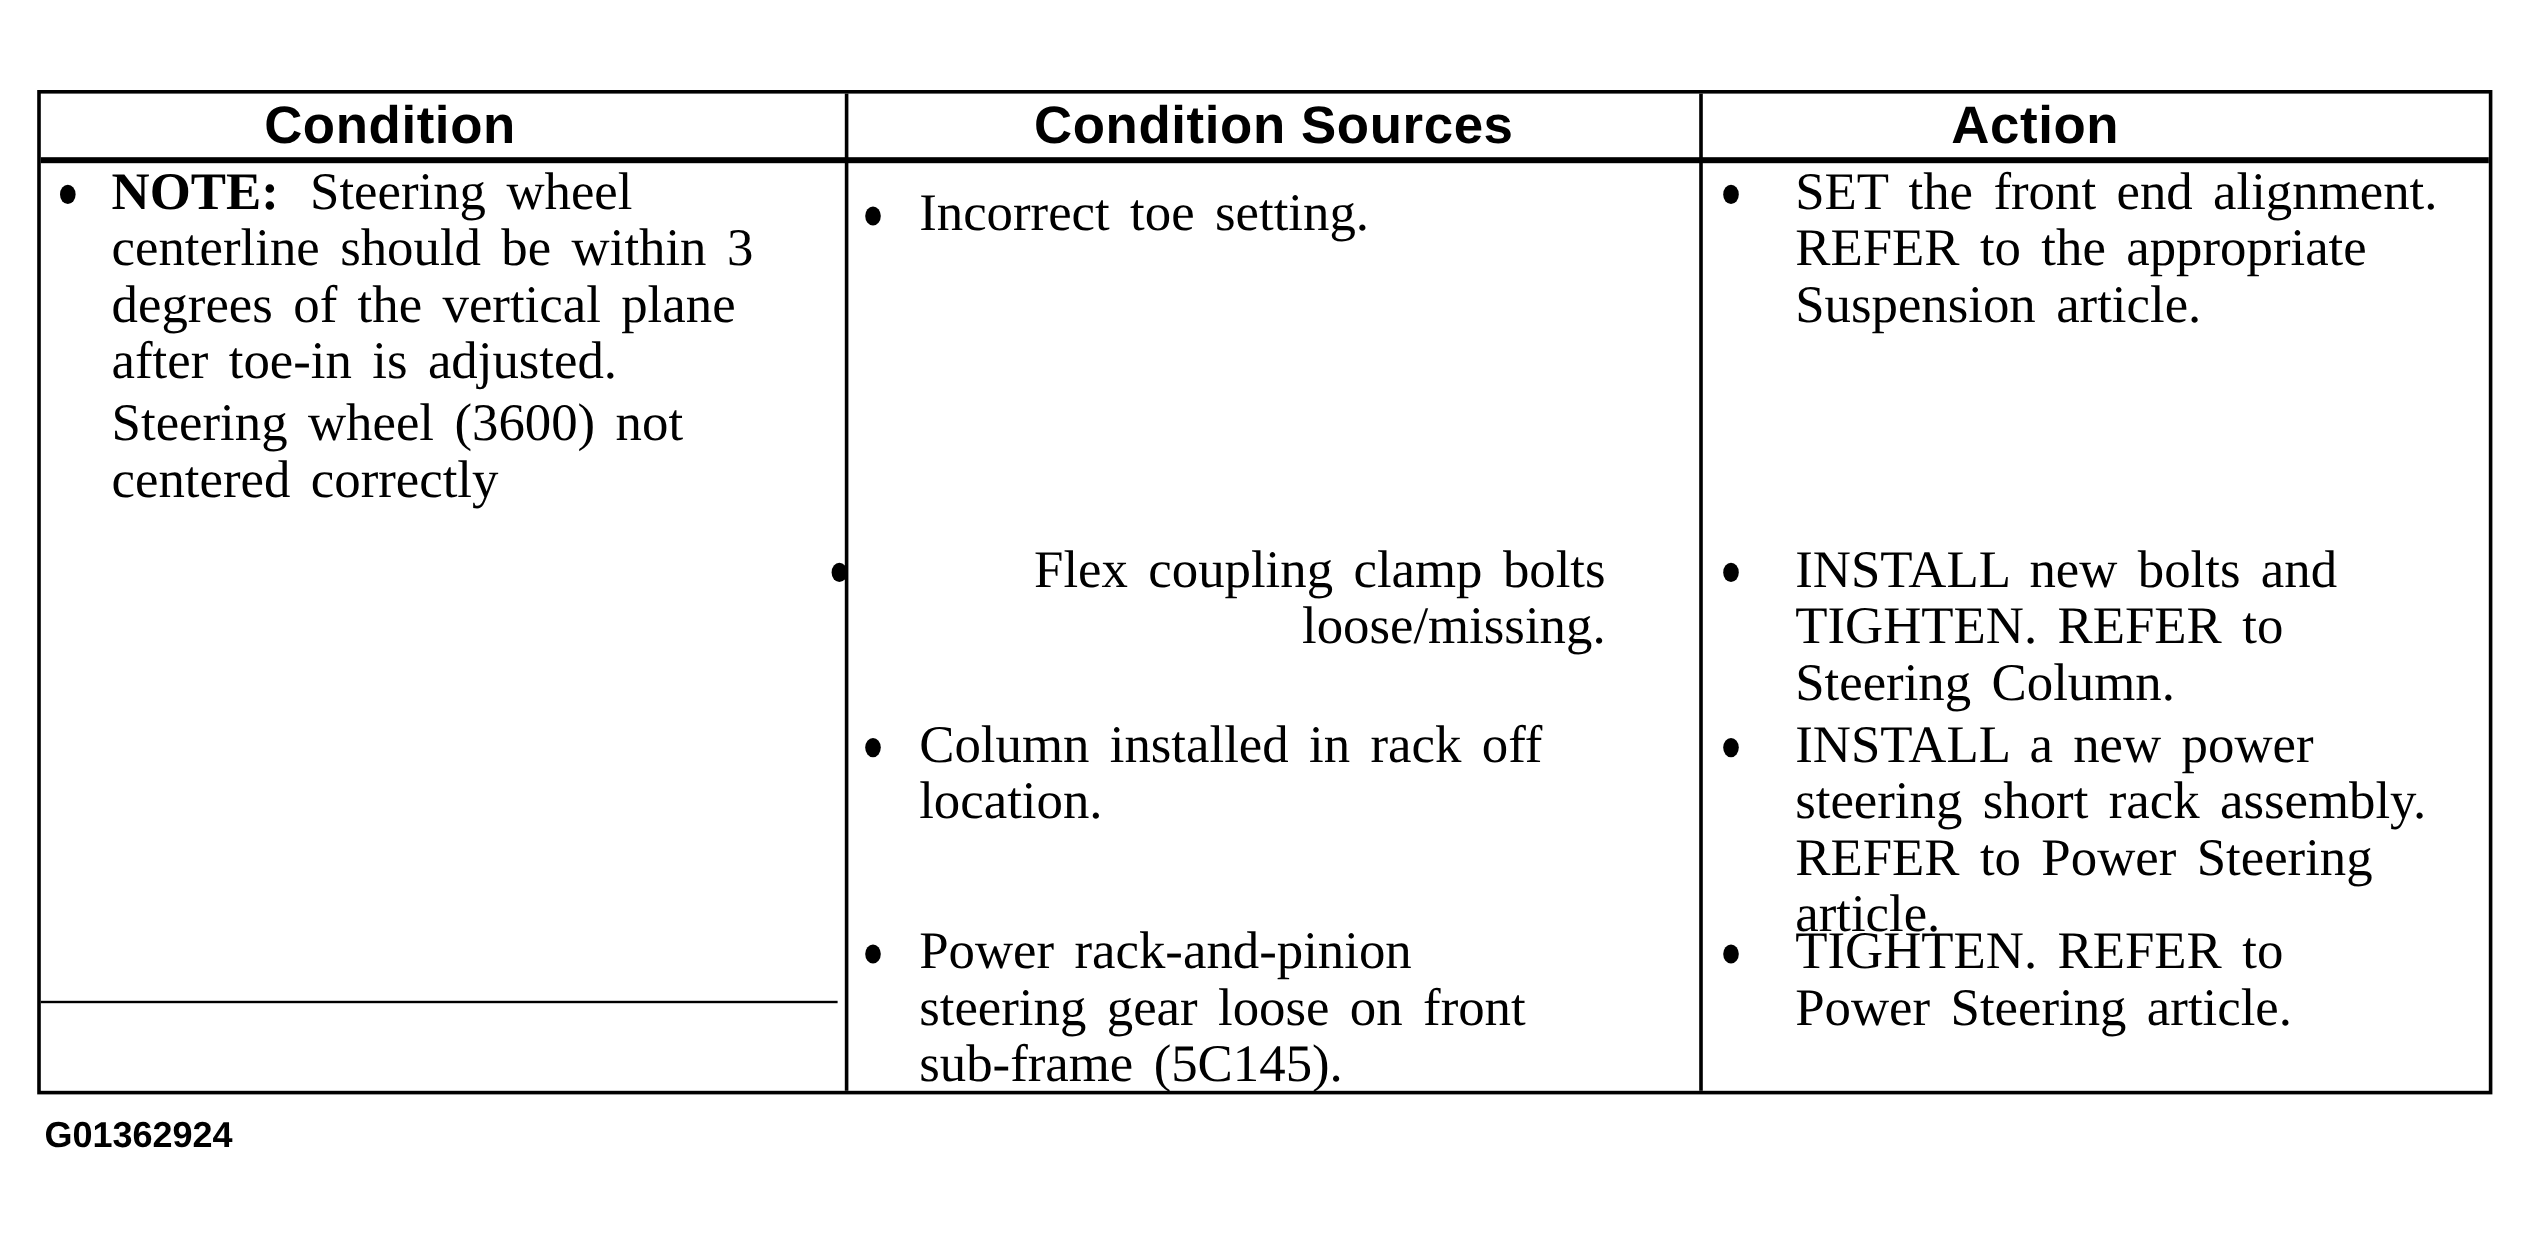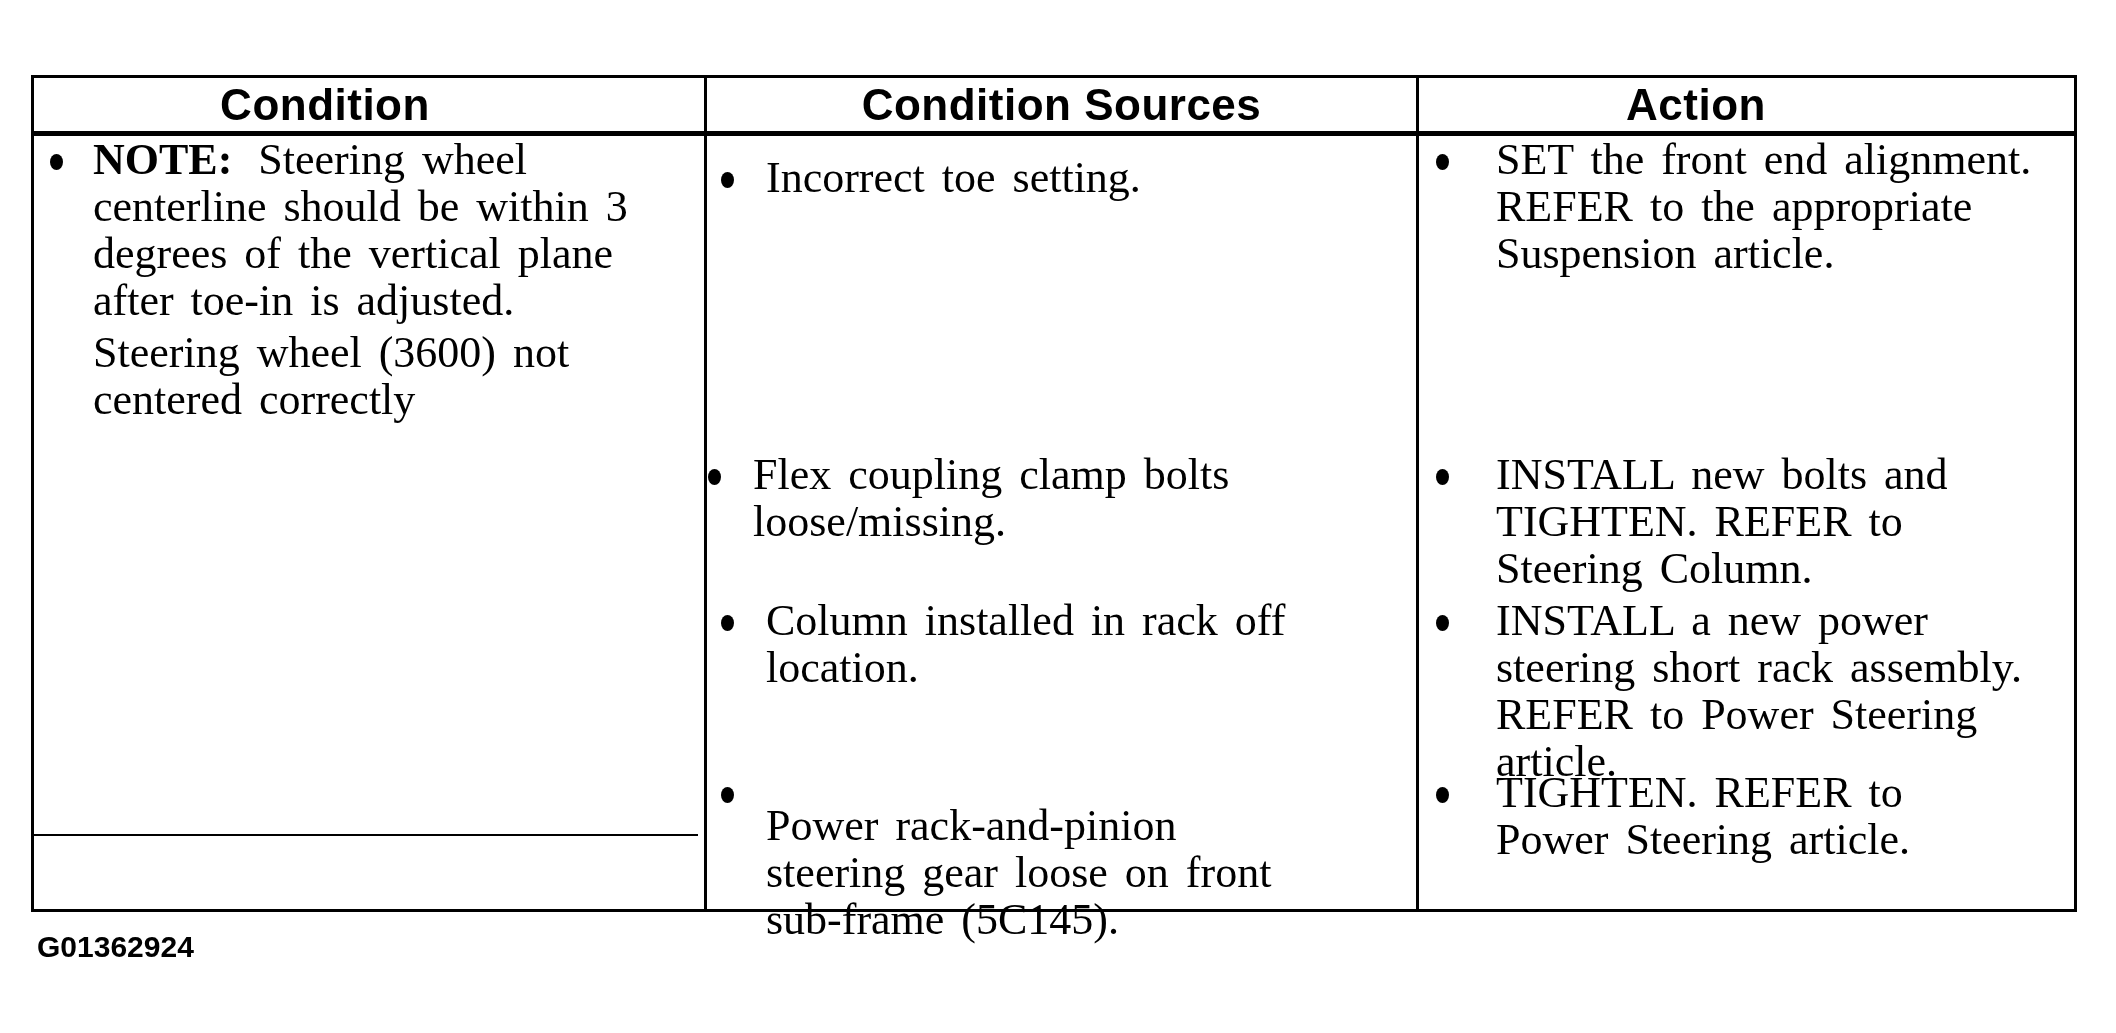--- a/index.html
+++ b/index.html
@@ -119,33 +119,33 @@
     <div class="item" style="left:59px; top:251px;">
       <div class="txt" style="width:585px;">Steering wheel (3600) not
 centered correctly</div>
     </div>
     <div class="partial-line"></div>
 
     <div class="item" style="left:687px; top:76px;">
       <span class="bullet"></span>
       <div class="txt" style="margin-left:45px; width:600px;">Incorrect toe setting.</div>
     </div>
-    <div class="item" style="left:674px; top:373px;">
+    <div class="item" style="left:659px; top:373px;text-align:right;">
       <span class="bullet"></span>
       <div class="txt" style="margin-left:45px; width:600px;">Flex coupling clamp bolts
 loose/missing.</div>
     </div>
     <div class="item" style="left:687px; top:519px;">
       <span class="bullet"></span>
       <div class="txt" style="margin-left:45px; width:600px;">Column installed in rack off
 location.</div>
     </div>
     <div class="item" style="left:687px; top:691px;">
       <span class="bullet"></span>
-      <div class="txt" style="margin-left:45px; width:600px;margin-top:33px;">Power rack-and-pinion
+      <div class="txt" style="margin-left:45px; width:600px;">Power rack-and-pinion
 steering gear loose on front
 sub-frame (5C145).</div>
     </div>
 
     <div class="item" style="left:1402px; top:58px;">
       <span class="bullet"></span>
       <div class="txt" style="margin-left:60px; width:575px;">SET the front end alignment.
 REFER to the appropriate
 Suspension article.</div>
     </div>

